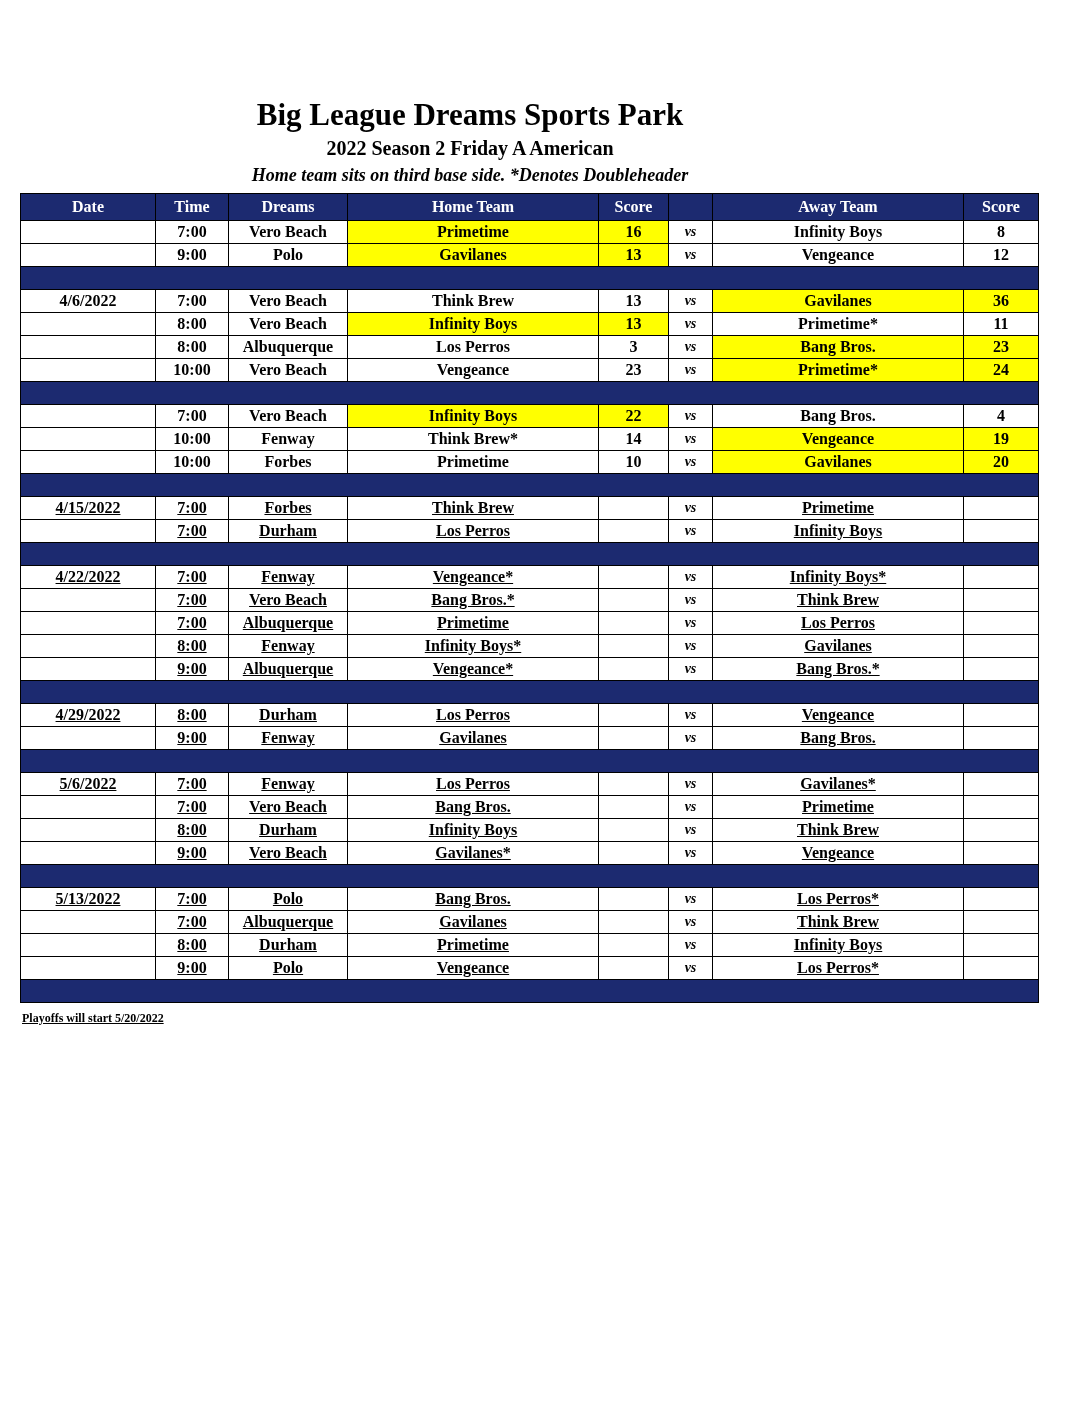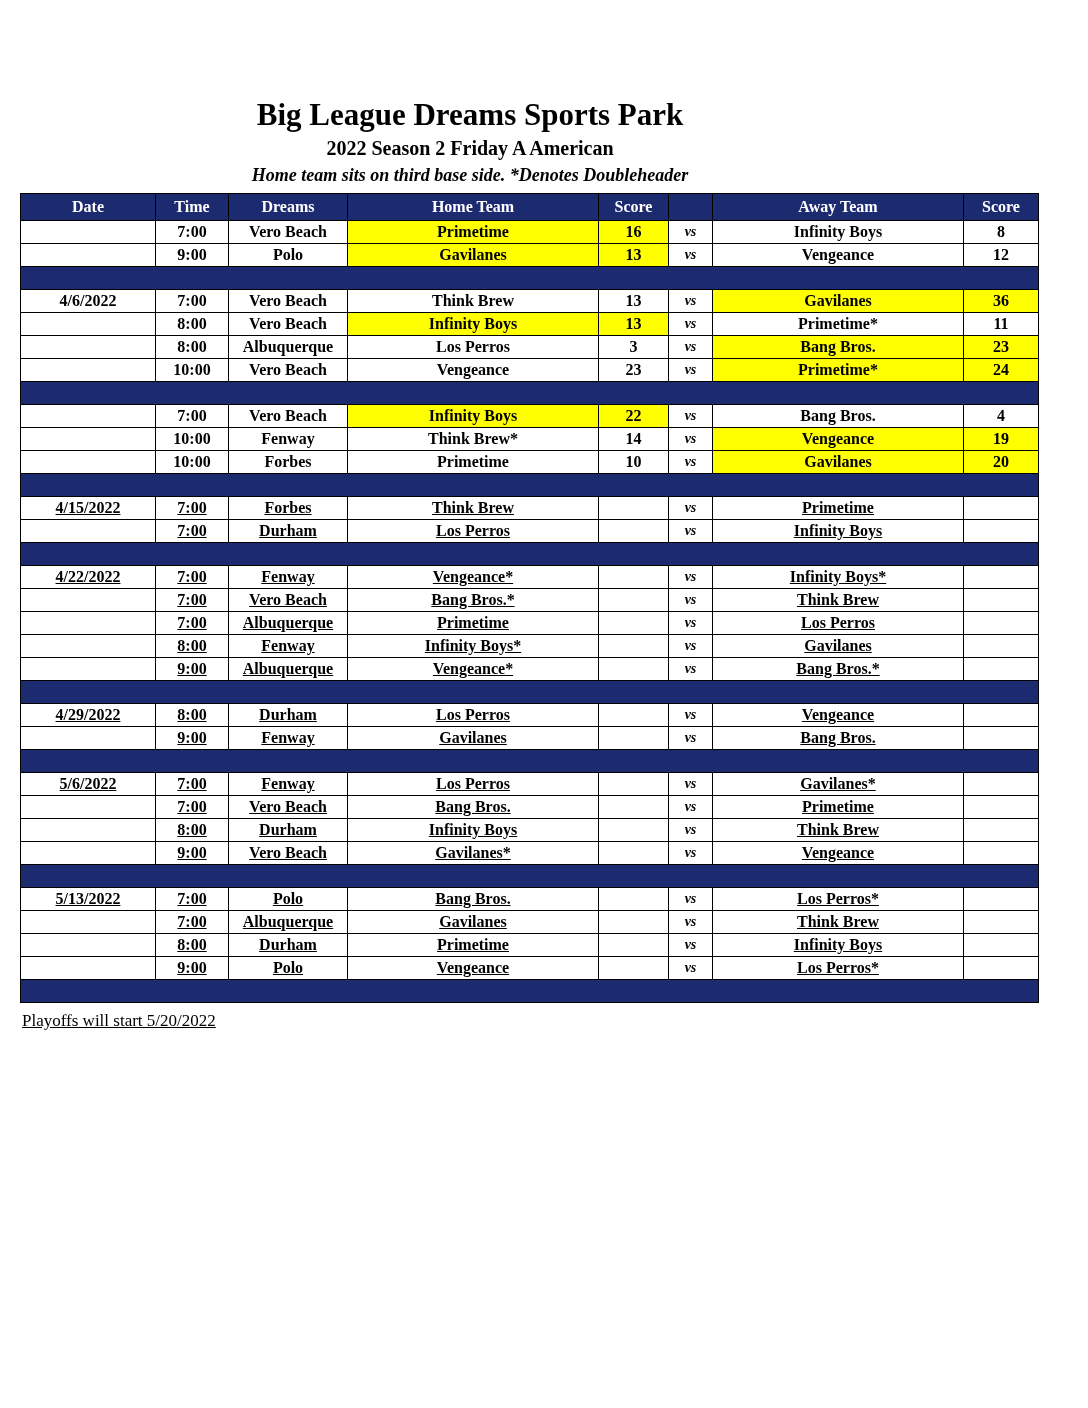--- a/index.html
+++ b/index.html
@@ -83,22 +83,22 @@
   table.schedule tr.sep td {
     background: var(--header-bg, #1c2a70);
     border-top: 1px solid #000;
     border-bottom: 1px solid #000;
   }
   table.schedule td.u {
     text-decoration: underline;
   }
   .footer {
     margin: 8px 9px 0 22px;
-    font-size: 17px;
-    font-weight: normal;
+    font-size: 12px;
+    font-weight: bold;
     text-decoration: underline;
   }
 </style>
 </head>
 <body>
 
 <div class="page">
 
   <h1 class="title">Big League Dreams Sports Park</h1>
   <h2 class="subtitle">2022 Season 2 Friday A American</h2>

